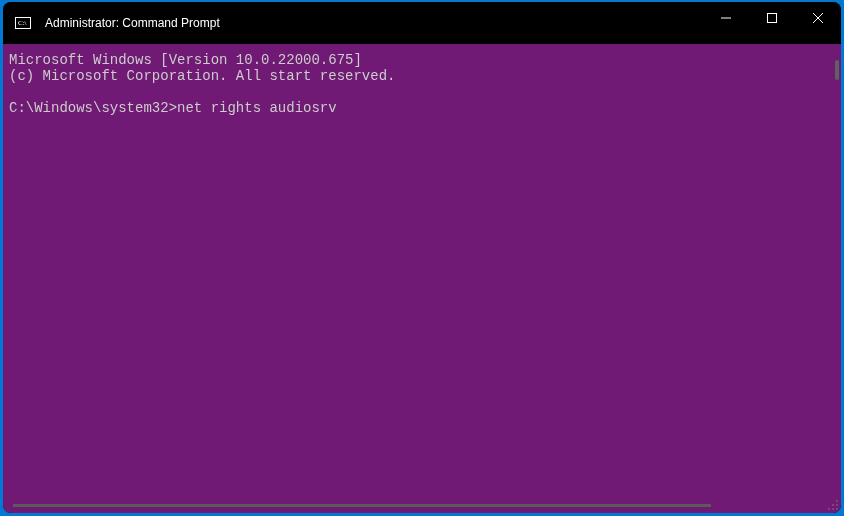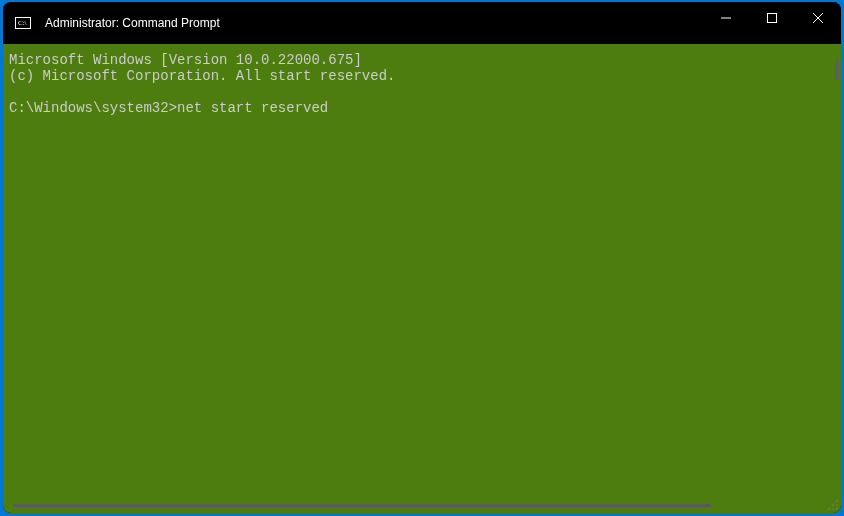--- a/index.html
+++ b/index.html
@@ -56,21 +56,21 @@
       width: 46px;
       height: 32px;
       display: flex;
       align-items: center;
       justify-content: center;
       cursor: pointer;
       color: #ffffff;
     }
     .terminal-body {
       flex: 1;
-      background: #4d7c0f;
+      background: #701a75;
       padding: 8px 6px;
       font-family: Consolas, 'Courier New', monospace;
       font-size: 14px;
       line-height: 16px;
       color: #cccccc;
       position: relative;
       overflow: hidden;
     }
     .terminal-line {
       white-space: pre;
@@ -138,21 +138,21 @@
           <line x1="0" y1="0" x2="10" y2="10" stroke="#ffffff" stroke-width="1"></line>
           <line x1="10" y1="0" x2="0" y2="10" stroke="#ffffff" stroke-width="1"></line>
         </svg>
       </div>
     </div>
   </div>
   <div class="terminal-body">
     <div class="terminal-line">Microsoft Windows [Version 10.0.22000.675]</div>
     <div class="terminal-line">(c) Microsoft Corporation. All start reserved.</div>
     <div class="blank-line"></div>
-    <div class="prompt-line"><span>C:\Windows\system32&gt;</span><span>net start reserved</span></div>
+    <div class="prompt-line"><span>C:\Windows\system32&gt;</span><span>net rights audiosrv</span></div>
   </div>
   <div class="scrollbar-v"></div>
   <div class="scrollbar-h"></div>
   <div class="resize-grip">
     <svg width="14" height="14" viewBox="0 0 14 14">
       <circle cx="12" cy="4" r="0.8" fill="#808080"></circle>
       <circle cx="8" cy="8" r="0.8" fill="#808080"></circle>
       <circle cx="12" cy="8" r="0.8" fill="#808080"></circle>
       <circle cx="4" cy="12" r="0.8" fill="#808080"></circle>
       <circle cx="8" cy="12" r="0.8" fill="#808080"></circle>

